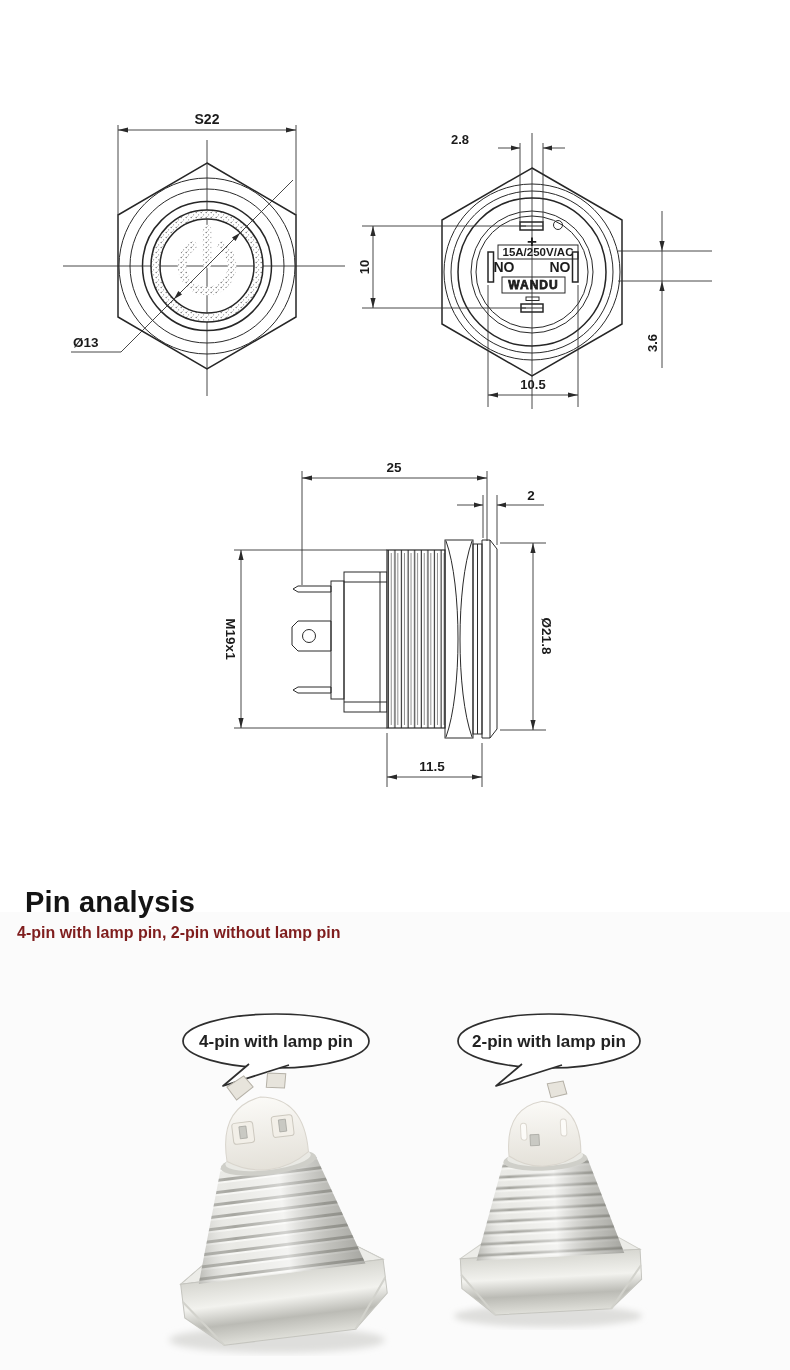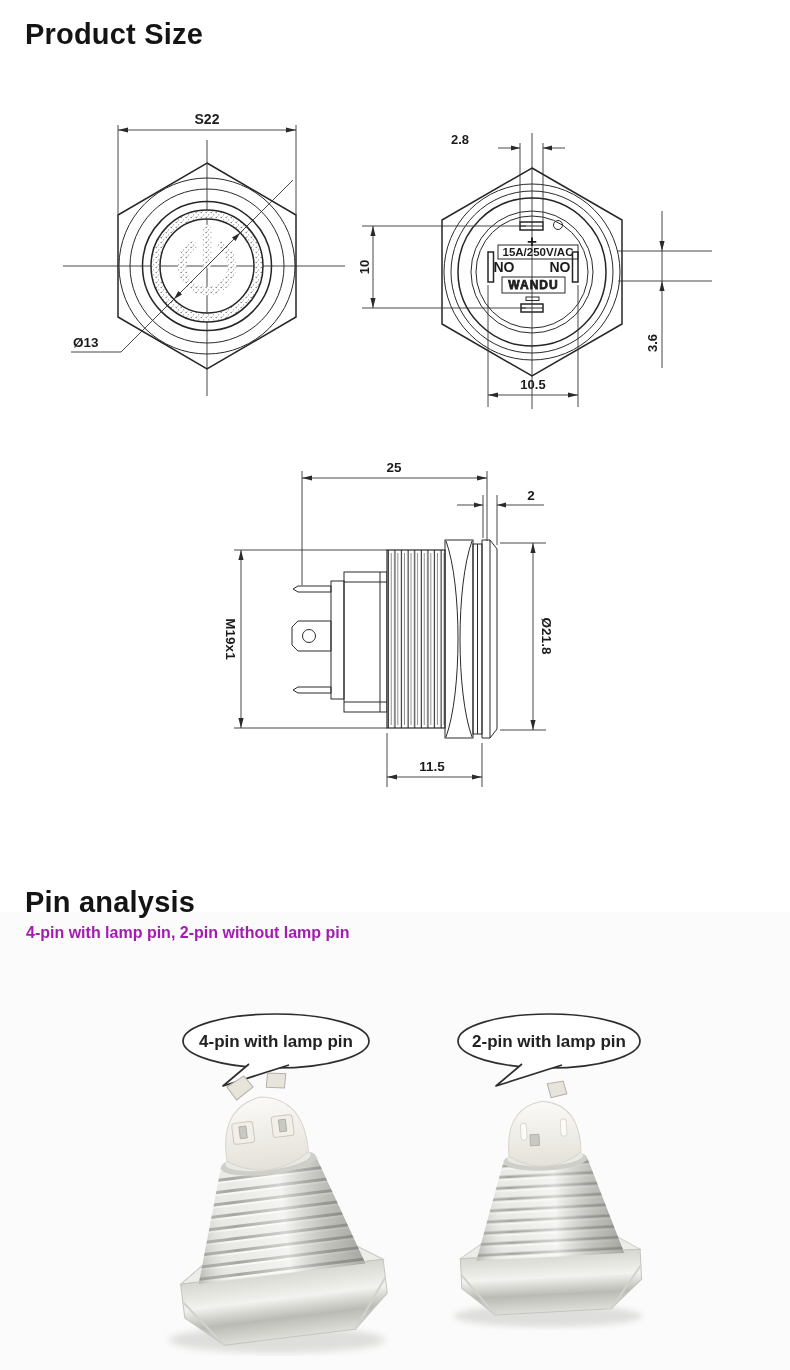--- a/index.html
+++ b/index.html
@@ -2,36 +2,35 @@
 <html><head>
 <meta charset="utf-8">
 <style>
   html,body{margin:0;padding:0;background:#fff;}
   .page{position:relative;width:790px;height:1370px;background:#fff;
         font-family:"Liberation Sans",sans-serif;overflow:hidden;}
   .h-title{position:absolute;margin:0;font-size:29px;font-weight:700;color:#141414;letter-spacing:.2px;}
   #title-product-size{left:25px;top:18px;}
   #title-pin-analysis{left:25px;top:886px;}
   .band{position:absolute;left:0;top:912px;width:790px;height:458px;background:#fbfbfb;}
-  .subtitle{position:absolute;left:26px;top:924px;margin:0;font-size:16px;font-weight:600;color:#a21caf;}
+  .subtitle{position:absolute;left:17px;top:924px;margin:0;font-size:16px;font-weight:600;color:#7f1d1d;}
   svg{position:absolute;overflow:visible;}
   .dwg line,.dwg polyline,.dwg path,.dwg rect,.dwg circle,.dwg ellipse,.dwg polygon{vector-effect:none;}
   .dwg text{font-family:"Liberation Sans",sans-serif;fill:#1b1b1b;font-weight:600;}
   .dim{stroke:#343434;stroke-width:.9;fill:none;}
   .thin{stroke:#2a2a2a;stroke-width:1;fill:none;}
   .med{stroke:#262626;stroke-width:1.5;fill:none;}
   .arr{fill:#2a2a2a;stroke:none;}
   .bubble-text{font-family:"Liberation Sans",sans-serif;font-size:17px;font-weight:700;fill:#222;}
 </style>
 </head>
 <body>
 
 <div class="page">
 
-  <h1 class="h-title" id="title-product-size">Product Size</h1>
 
   <svg class="dwg" style="left:55px;top:96px;width:295px;height:308px" viewBox="0 0 295 308">
     <defs>
       <pattern id="fp-stip" width="5" height="5" patternUnits="userSpaceOnUse">
         <rect width="5" height="5" fill="#ffffff"></rect>
         <circle cx="1.2" cy="1.5" r="0.7" fill="#6d6d6d"></circle>
         <circle cx="3.6" cy="3.8" r="0.6" fill="#8a8a8a"></circle>
         <circle cx="2.5" cy="0.5" r="0.45" fill="#9a9a9a"></circle>
       </pattern>
     </defs>

